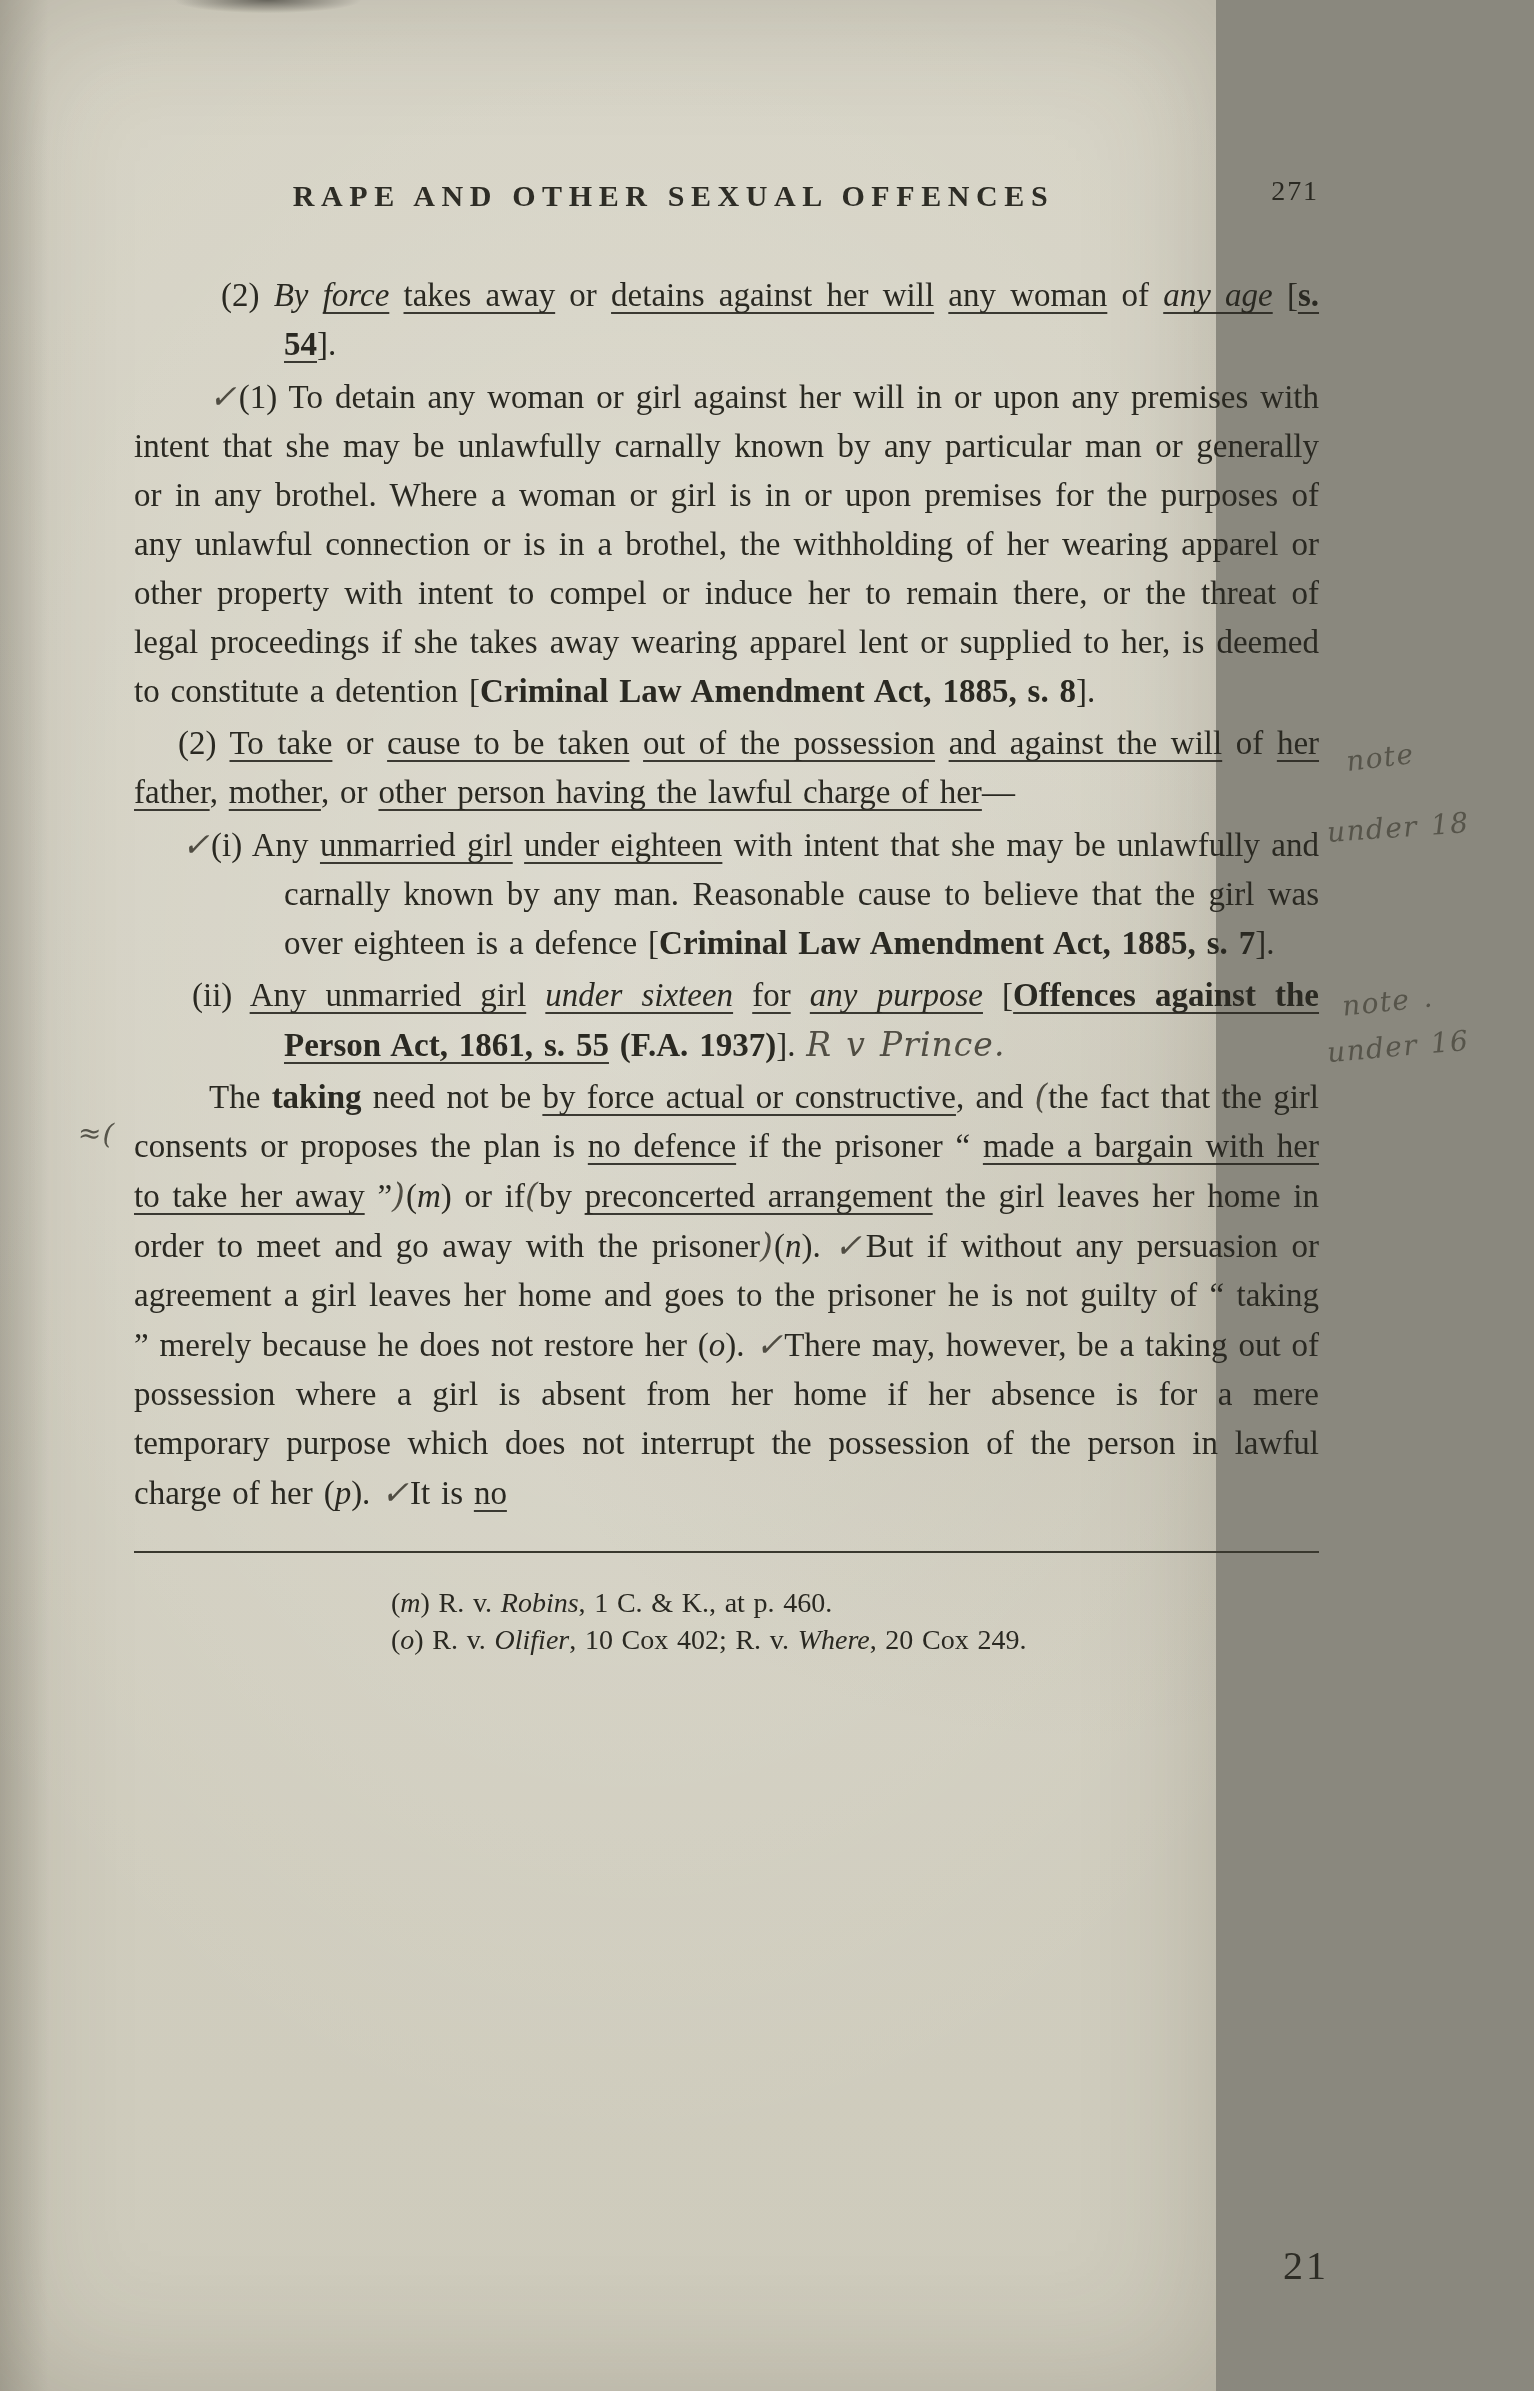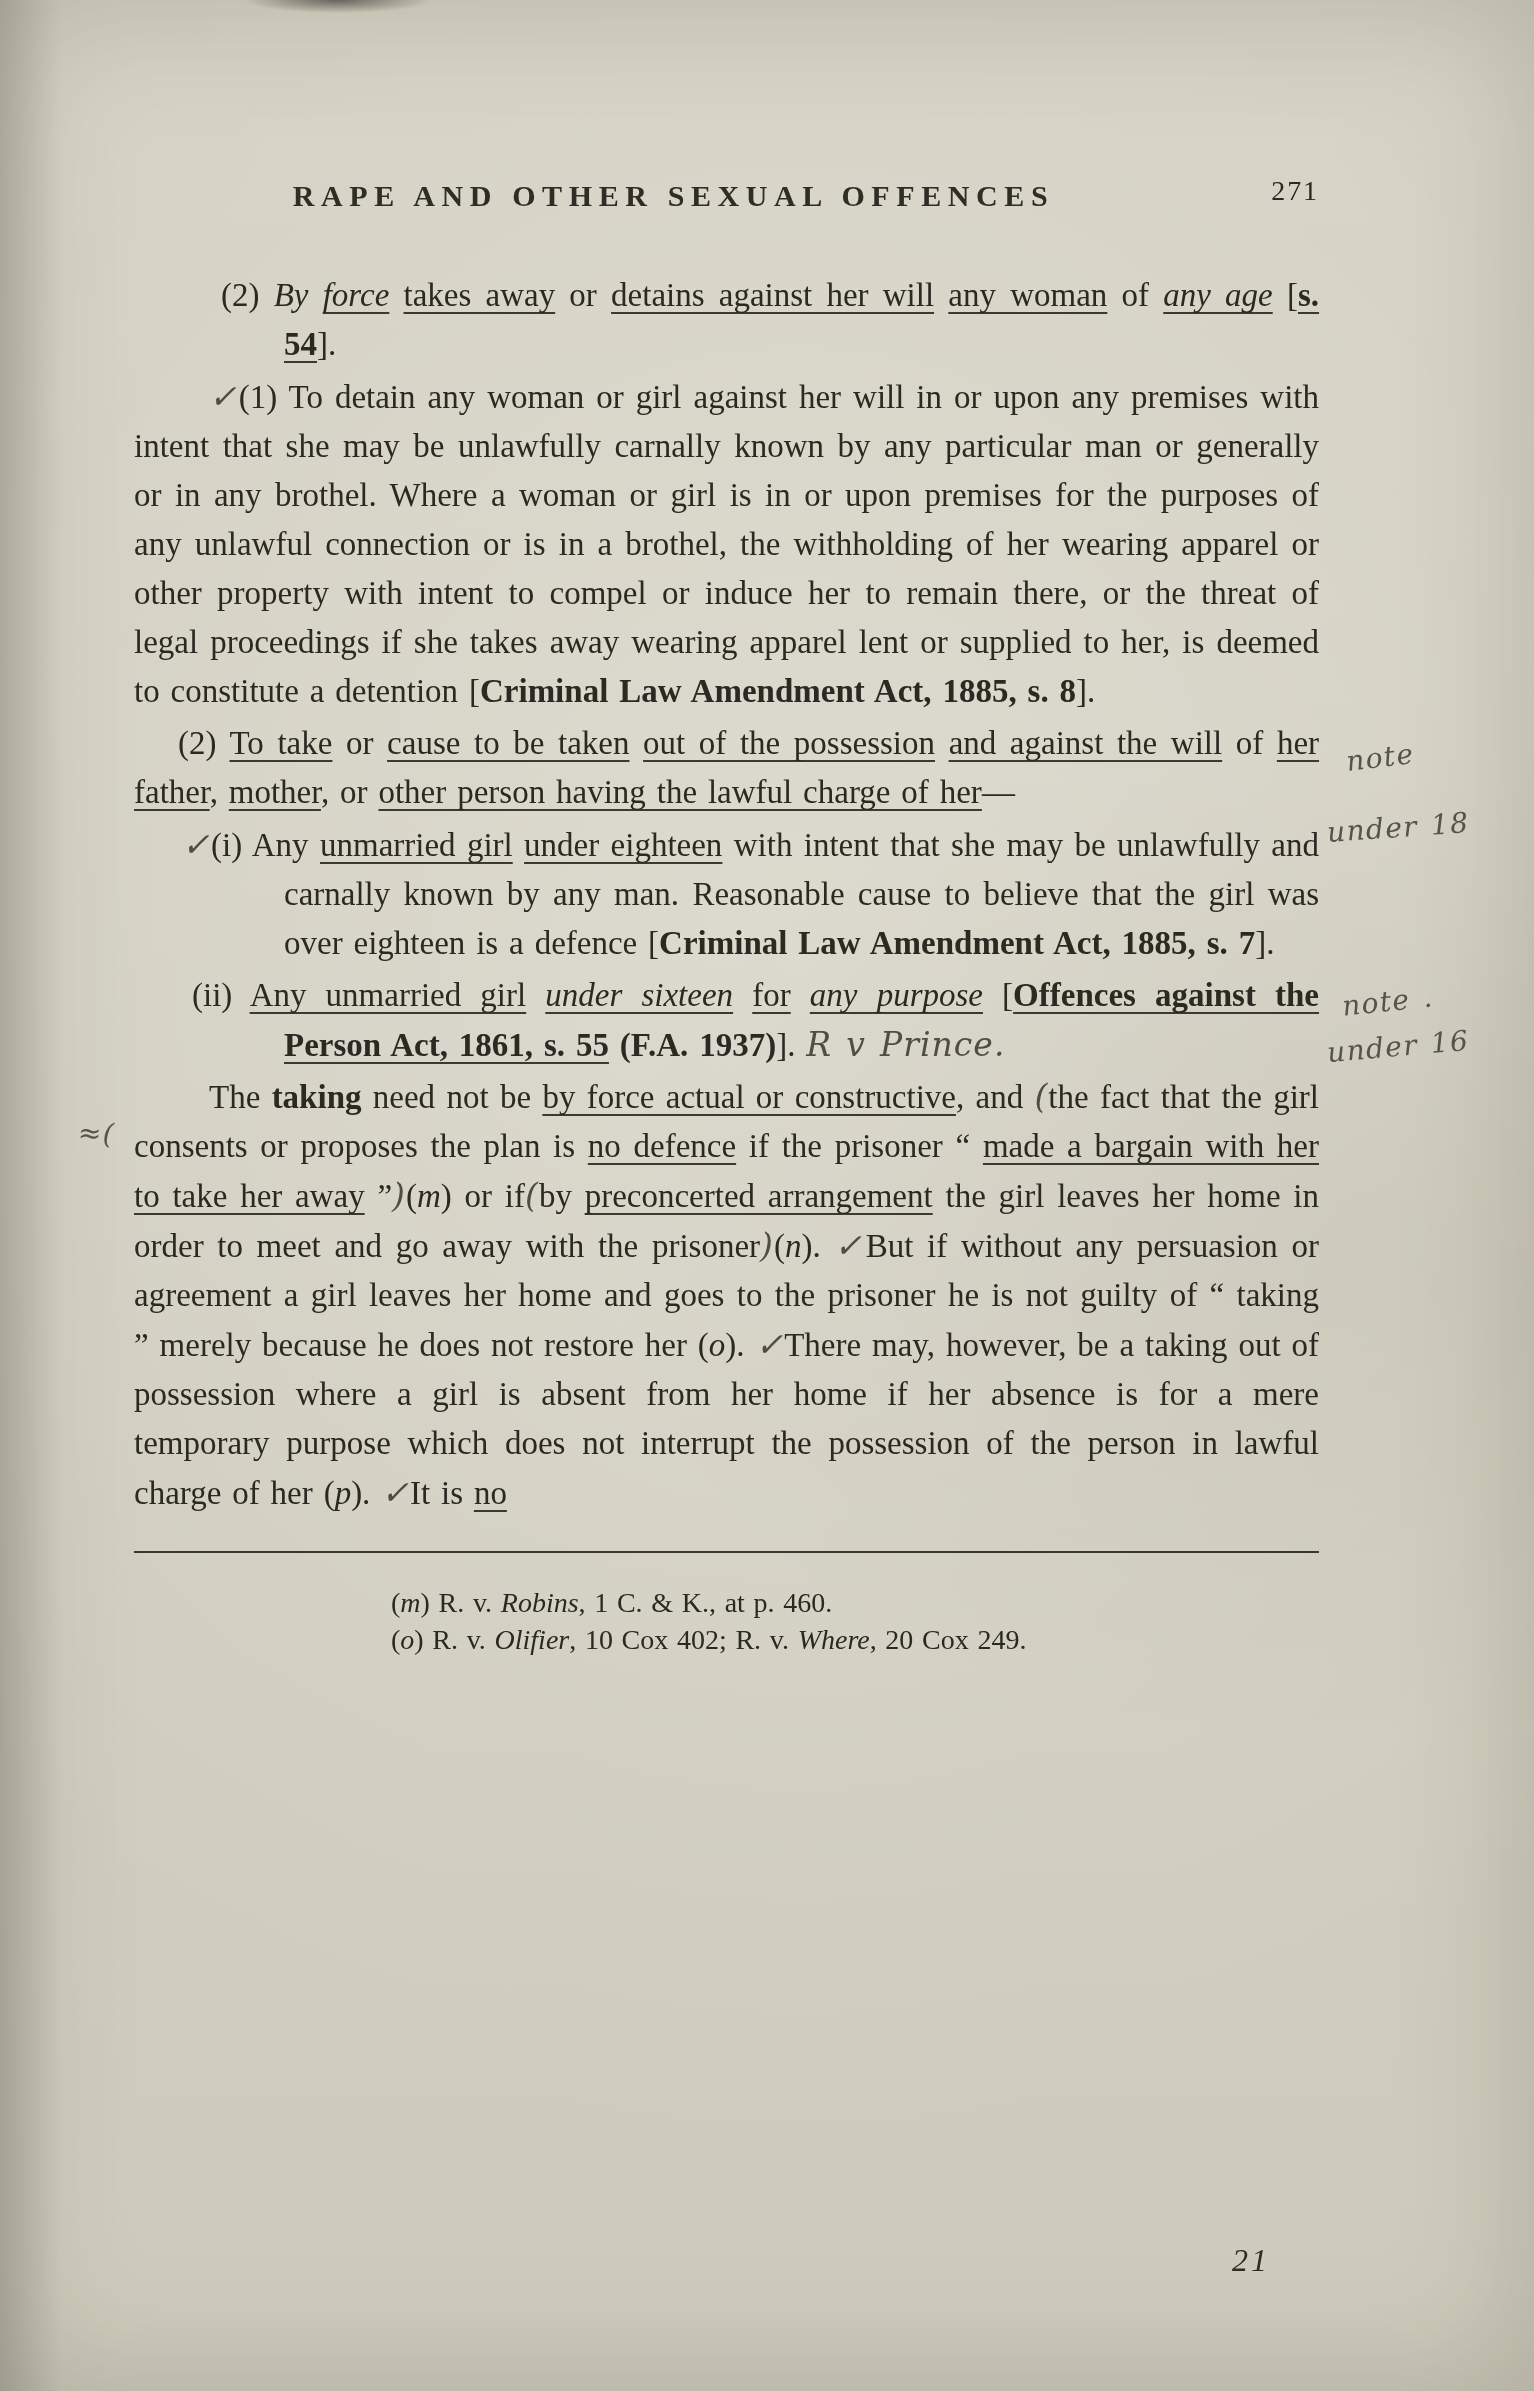--- a/index.html
+++ b/index.html
@@ -4,21 +4,21 @@
 <style>
   html, body { margin: 0; padding: 0; }
   body {
     width: 1534px; height: 2391px;
     font-family: "Liberation Serif", serif;
     background: #8a887e;
     overflow: hidden;
   }
   .page {
     position: relative;
-    width: 1534px; height: 2391px;
+    width: 1216px; height: 2391px;
     color: #2a2922;
     background-color: #d3d0c1;
     background-image:
       radial-gradient(ellipse 134px 19px at 22% 0px, rgba(20,20,16,0.55), rgba(20,20,16,0) 70%),
       radial-gradient(ellipse 120% 85% at 52% 40%, rgba(255,255,255,0.22), rgba(255,255,255,0) 60%),
       radial-gradient(ellipse 70% 30% at 88% 52%, rgba(120,112,88,0.10), rgba(120,112,88,0) 70%),
       radial-gradient(ellipse 160% 120% at 50% 50%, rgba(0,0,0,0) 60%, rgba(52,48,34,0.16) 86%, rgba(42,38,27,0.32) 100%),
       linear-gradient(90deg, rgba(52,48,36,0.18), rgba(52,48,36,0) 4%),
       linear-gradient(#d6d3c5, #cecbbc);
     box-shadow: inset 0 0 134px rgba(62,56,40,0.22);
@@ -95,24 +95,23 @@
     width: 100%;
   }
   .footnotes { margin-top: 31px; padding-left: 257px; }
   .footnote {
     font-size: 28px;
     line-height: 37px;
     word-spacing: 0.06em;
   }
   .page-footer-num {
     position: absolute;
-    left: 1232px; top: 2242px;
-    font-size: 32px; letter-spacing: 2.9px;
+    left: 1283px; top: 2242px;
+    font-size: 40px; letter-spacing: 2.9px;
     color: #2d2c25;
-    font-style: italic;
   }
 </style>
 </head>
 <body>
 
 <div class="page">
 
   <main class="text-column">
 
     <header class="running-head">

